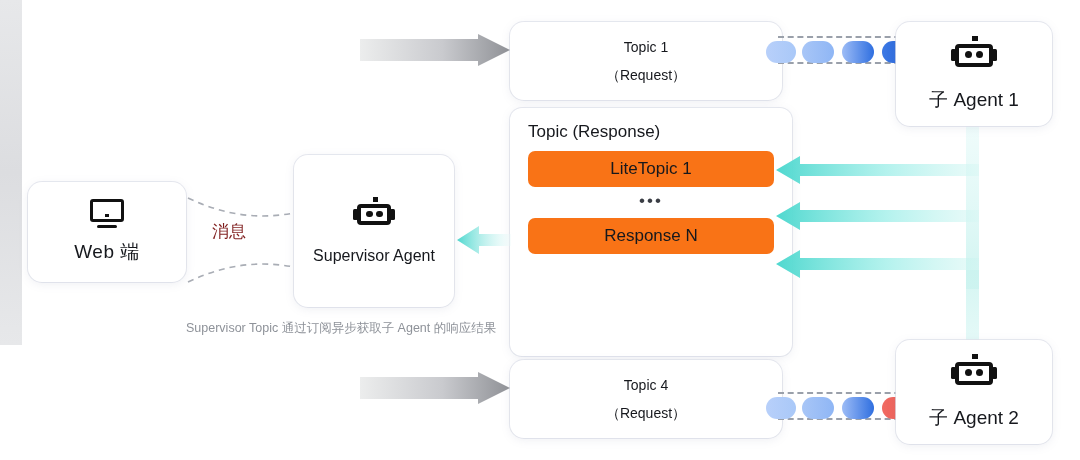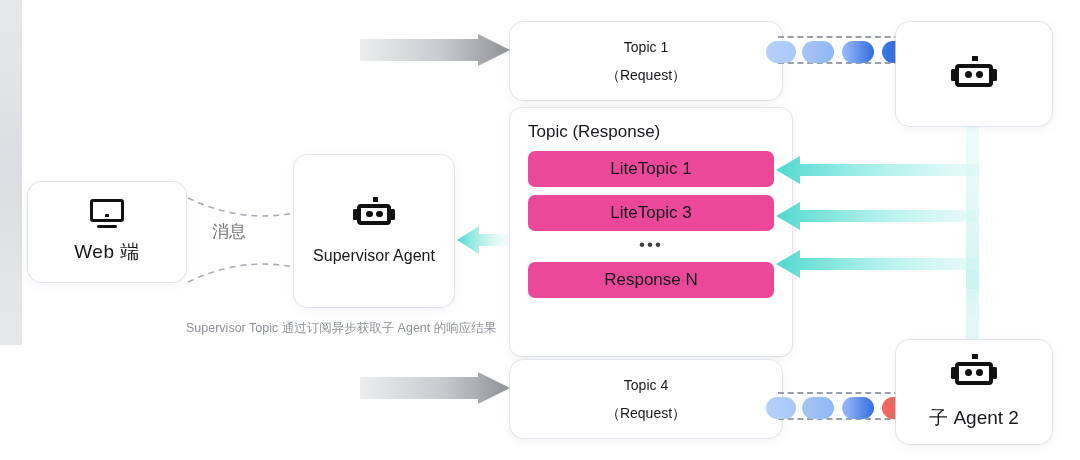--- a/index.html
+++ b/index.html
@@ -70,21 +70,21 @@
   #topic2 { left: 510px; top: 360px; width: 272px; height: 78px; gap: 2px; }
   .topic-line { font-size: 14px; line-height: 26px; }
 
   #resp-card {
     left: 510px; top: 108px; width: 282px; height: 248px;
     border-radius: 12px; align-items: stretch; justify-content: flex-start;
     padding: 10px 18px 12px 18px;
   }
   #resp-title { font-size: 17px; text-align: left; padding: 4px 0 9px 0; }
   .lite {
-    height: 36px; border-radius: 7px; background: #ec4899;
+    height: 36px; border-radius: 7px; background: #f97316;
     display: flex; align-items: center; justify-content: center;
     font-size: 17px; color: #16181d; margin-bottom: 8px;
   }
   .dots { text-align: center; font-size: 17px; color: #3a3d44; letter-spacing: 2px; height: 17px; line-height: 11px; margin-bottom: 6px; }
 
   
   #agent1 { left: 896px; top: 22px; width: 156px; height: 104px; gap: 14px; z-index: 7; }
   #agent2 { left: 896px; top: 340px; width: 156px; height: 104px; gap: 14px; z-index: 7; }
   .agent-label { font-size: 19px; }
 
@@ -92,21 +92,21 @@
   .gray-arrow { position: absolute; z-index: 2; }
   #gray-top { left: 360px; top: 34px; }
   #gray-bottom { left: 360px; top: 372px; }
   #gray-stem { left: 362px; top: 60px; width: 22px; height: 345px; z-index: 1;
     background: linear-gradient(180deg, #e7e8ea 0%, #dcdde0 50%, #e7e8ea 100%); }
 
   
   .teal { position: absolute; z-index: 3; }
 
   
-  #msg-label { position: absolute; left: 212px; top: 220px; font-size: 17px; color: #737373; z-index: 4; }
+  #msg-label { position: absolute; left: 212px; top: 220px; font-size: 17px; color: #7f1d1d; z-index: 4; }
 
   
   #caption {
     position: absolute; left: 186px; top: 320px; width: 360px;
     font-size: 12.5px; color: #8e9299; white-space: nowrap; z-index: 5;
   }
 
   
   .track { position: absolute; border-top: 2px dashed #9aa0aa; border-bottom: 2px dashed #9aa0aa; z-index: 4; }
   #track-top { left: 778px; top: 36px; width: 132px; height: 28px; }
@@ -218,21 +218,20 @@
   <div id="caption">Supervisor Topic 通过订阅异步获取子 Agent 的响应结果</div>
 
   <div class="card" id="topic1">
     <div class="topic-line">Topic 1</div>
     <div class="topic-line">（Request）</div>
   </div>
 
   <div class="card" id="resp-card">
     <div id="resp-title">Topic (Response)</div>
     <div class="lite">LiteTopic 1</div>
-    <div class="lite">LiteTopic 3</div>
     <div class="dots">•••</div>
     <div class="lite">Response N</div>
   </div>
 
   <div class="card" id="topic2">
     <div class="topic-line">Topic 4</div>
     <div class="topic-line">（Request）</div>
   </div>
 
   <div class="track" id="track-top">
@@ -250,20 +249,21 @@
 
   <div class="card" id="agent1">
     <div class="robot big">
       <div class="ant"></div>
         <div class="ear l"></div>
         <div class="ear r"></div>
       <div class="head"></div>
         <div class="eye l"></div>
         <div class="eye r"></div>
     </div>
+    <div class="agent-label">子 Agent 1</div>
   </div>
 
   <div class="card" id="agent2">
     <div class="robot big">
       <div class="ant"></div>
         <div class="ear l"></div>
         <div class="ear r"></div>
       <div class="head"></div>
         <div class="eye l"></div>
         <div class="eye r"></div>

